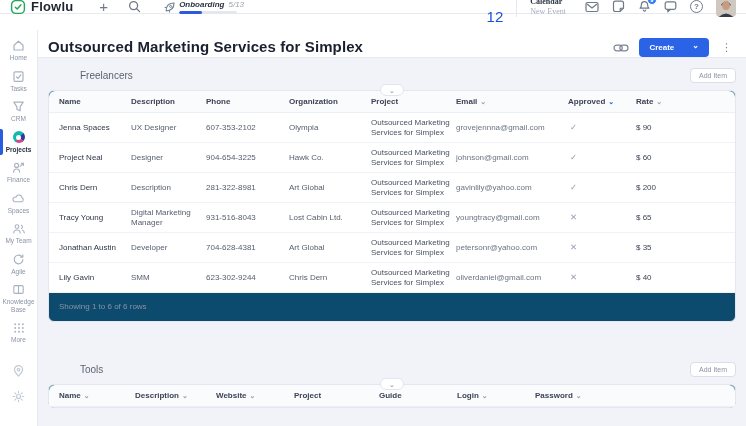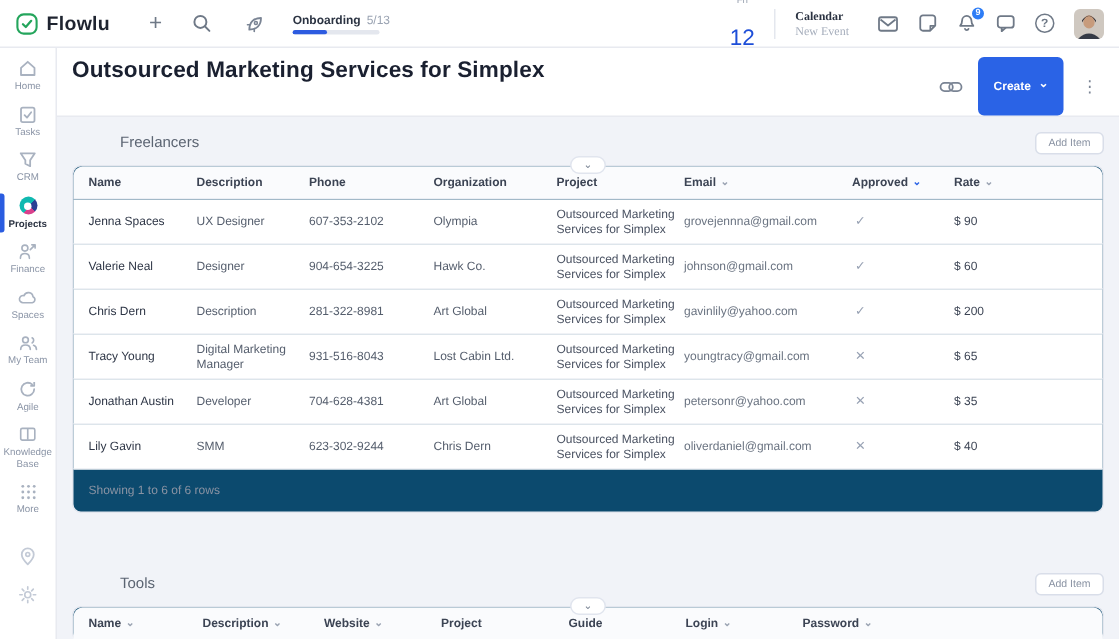--- a/index.html
+++ b/index.html
@@ -1,27 +1,27 @@
 <!DOCTYPE html>
 <html><head>
 <meta charset="utf-8">
 <style>
   * { margin:0; padding:0; box-sizing:border-box; }
   html,body { width:746px; height:426px; overflow:hidden; background:#fff;
     font-family:"Liberation Sans", sans-serif; color:#2e3646; }
 
   
-  .topbar { height:32px; background:#fff; border-bottom:1px solid #e8eaf0;
+  .topbar { height:14px; background:#fff; border-bottom:1px solid #e8eaf0;
     display:flex; align-items:center; padding:0 10px; position:relative; z-index:5; }
   .brand { display:flex; align-items:center; gap:5px; cursor:pointer; }
   .brand-name { font-size:13px; font-weight:700; color:#1f2430; letter-spacing:.2px; }
   .tb-btn { margin-left:26px; color:#6f7987; font-size:15px; line-height:1; cursor:pointer;
     display:flex; align-items:center; }
   .tb-search { margin-left:20px; }
-  .onboarding { margin-left:22px; display:flex; align-items:flex-end; gap:18px; cursor:pointer; }
+  .onboarding { margin-left:22px; display:flex; align-items:flex-end; gap:2px; cursor:pointer;font-style:italic; }
   .ob-col { display:flex; flex-direction:column; gap:2px; }
   .ob-row { display:flex; gap:4px; align-items:baseline; }
   .ob-label { font-size:8px; font-weight:700; color:#2b3342; }
   .ob-count { font-size:8px; color:#9aa3b2; }
   .ob-track { width:58px; height:3px; border-radius:2px; background:#e4e7ee; overflow:hidden; }
   .ob-fill { height:100%; background:#2d5be0; border-radius:2px; }
   .tb-right { margin-left:auto; display:flex; align-items:center; gap:13px; }
   .date-block { display:flex; flex-direction:column; align-items:center; line-height:1; cursor:pointer; }
   .date-wd { font-size:6.5px; color:#9aa3b2; }
   .date-day { font-size:15px; font-weight:500; color:#1d4ed8; margin-top:13px; }
@@ -54,21 +54,21 @@
   .sb-bottom { margin-top:16px; display:flex; flex-direction:column; gap:12px; align-items:center; }
 
   
   .main { position:absolute; left:38px; top:30px; right:0; bottom:0; display:flex; flex-direction:column; }
   .page-head { background:#fff; padding:8px 12px 0 10px; border-bottom:1px solid #e8eaf0; }
   .ph-top { display:flex; align-items:flex-start; }
   .page-title { font-size:15px; font-weight:700; color:#1a2030; letter-spacing:.1px; }
   .ph-actions { margin-left:auto; display:flex; align-items:center; gap:10px; }
   .link-btn { color:#7a8494; cursor:pointer; display:flex; }
   .create-btn { background:#2a63e6; color:#fff; font-size:8px; font-weight:700; border:none;
-    border-radius:4px; padding:15px 10px; display:flex; align-items:center; gap:5px; cursor:pointer; }
+    border-radius:4px; padding:5px 10px; display:flex; align-items:center; gap:18px; cursor:pointer; }
   .create-chev { font-size:8px; line-height:4px; margin-top:-3px; }
   .kebab { color:#7a8494; font-size:11px; cursor:pointer; letter-spacing:0; padding:0 2px; }
   .tabs { display:flex; gap:15px; margin-top:8px; }
   .tab { font-size:8.5px; color:#9aa3b2; padding-bottom:7px; cursor:pointer; border-bottom:2px solid transparent; }
   .tab.active { color:#2b3342; font-weight:700; border-bottom-color:#2c4f9c; }
 
   .content { flex:1; background:#f1f3f8; padding:10px 10px 0; overflow:hidden; }
   .section + .section { margin-top:40px; }
   .sec-head { display:flex; align-items:center; margin-bottom:7px; }
   .sec-title { font-size:10px; color:#5b6472;margin-left:32px; }
@@ -376,21 +376,21 @@
               <div class="td c-description">UX Designer</div>
               <div class="td c-phone">607-353-2102</div>
               <div class="td c-organization">Olympia</div>
               <div class="td c-project">Outsourced Marketing Services for Simplex</div>
               <div class="td c-email">grovejennna@gmail.com</div>
               <div class="td c-approved">✓</div>
               <div class="td c-rate">$ 90</div>
               <div class="td"></div>
             </div>
             <div class="trow freelancers-grid">
-              <div class="td c-name">Valerie Neal</div>
+              <div class="td c-name">Project Neal</div>
               <div class="td c-description">Designer</div>
               <div class="td c-phone">904-654-3225</div>
               <div class="td c-organization">Hawk Co.</div>
               <div class="td c-project">Outsourced Marketing Services for Simplex</div>
               <div class="td c-email">johnson@gmail.com</div>
               <div class="td c-approved">✓</div>
               <div class="td c-rate">$ 60</div>
               <div class="td"></div>
             </div>
             <div class="trow freelancers-grid">

